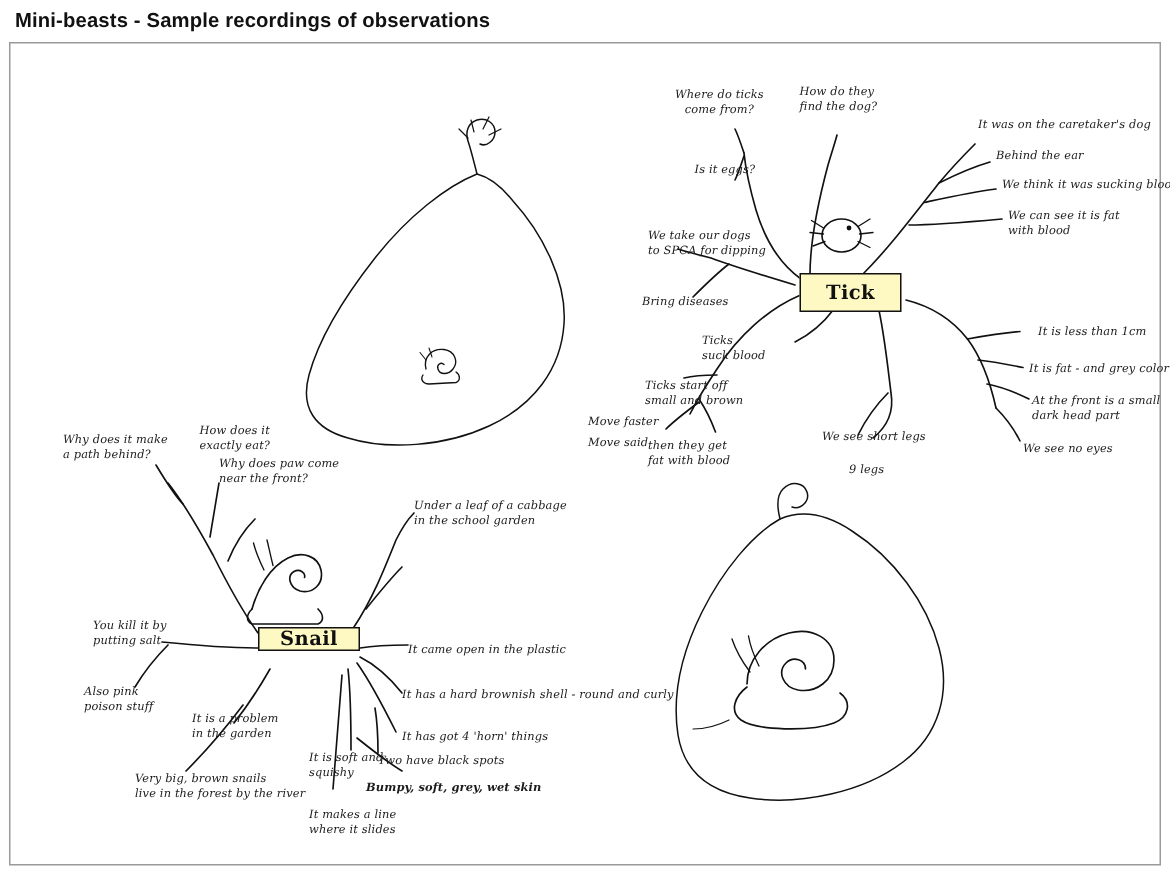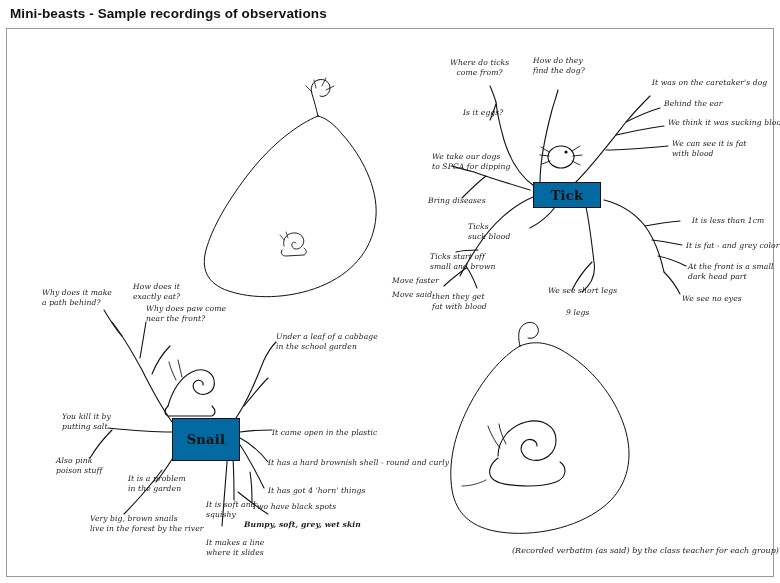--- a/index.html
+++ b/index.html
@@ -53,21 +53,21 @@
     font-style: italic;
     font-size: 7.6px;
     line-height: 9.6px;
     color: #1b1b1b;
     white-space: pre;
     letter-spacing: 0.1px;
   }
   .node-box {
     position: absolute;
     border: 1.6px solid #111111;
-    background: #0369a1;
+    background: #fef9c3;
     box-sizing: border-box;
     display: flex;
     align-items: center;
     justify-content: center;
   }
   .node-box span {
     font-family: "DejaVu Serif", serif;
     font-weight: bold;
     font-size: 13px;
     color: #111111;
@@ -169,21 +169,21 @@
       <path d="M498 458 C 490 464, 486 474, 494 480 C 504 487, 540 488, 556 482 C 566 478, 568 468, 560 462" stroke-width="1.1"></path>
       <path d="M500 448 C 494 440, 490 432, 488 426 M506 444 C 502 436, 500 430, 499 424" stroke-width="0.9"></path>
       <path d="M486 480 C 478 484, 470 486, 462 486" stroke-width="0.8"></path>
     </g>
   </svg>
 
   <div class="node-box" style="left:533px; top:182px; width:68px; height:26px;">
     <span>Tick</span>
   </div>
 
-  <div class="node-box" style="left:172px; top:418px; width:68px; height:43px;">
+  <div class="node-box" style="left:172px; top:418px; width:68px; height:16px;">
     <span>Snail</span>
   </div>
 
   <div class="hand" style="left:450px; top:58px; text-align:center;">Where do ticks
 come from?</div>
   <div class="hand" style="left:463px; top:108px;">Is it eggs?</div>
   <div class="hand" style="left:533px; top:56px;">How do they
 find the dog?</div>
   <div class="hand" style="left:652px; top:78px;">It was on the caretaker's dog</div>
   <div class="hand" style="left:664px; top:99px;">Behind the ear</div>
@@ -228,15 +228,14 @@
 where it slides</div>
   <div class="hand" style="left:128px; top:474px;">It is a problem
 in the garden</div>
   <div class="hand" style="left:90px; top:514px;">Very big, brown snails
 live in the forest by the river</div>
   <div class="hand" style="left:62px; top:412px;">You kill it by
 putting salt</div>
   <div class="hand" style="left:56px; top:456px;">Also pink
 poison stuff</div>
 
-  <div class="footnote" style="left:512px; top:546px;">(Recorded verbatim (as said) by the class teacher for each group)</div>
 
 </div>
 
 </body></html>

